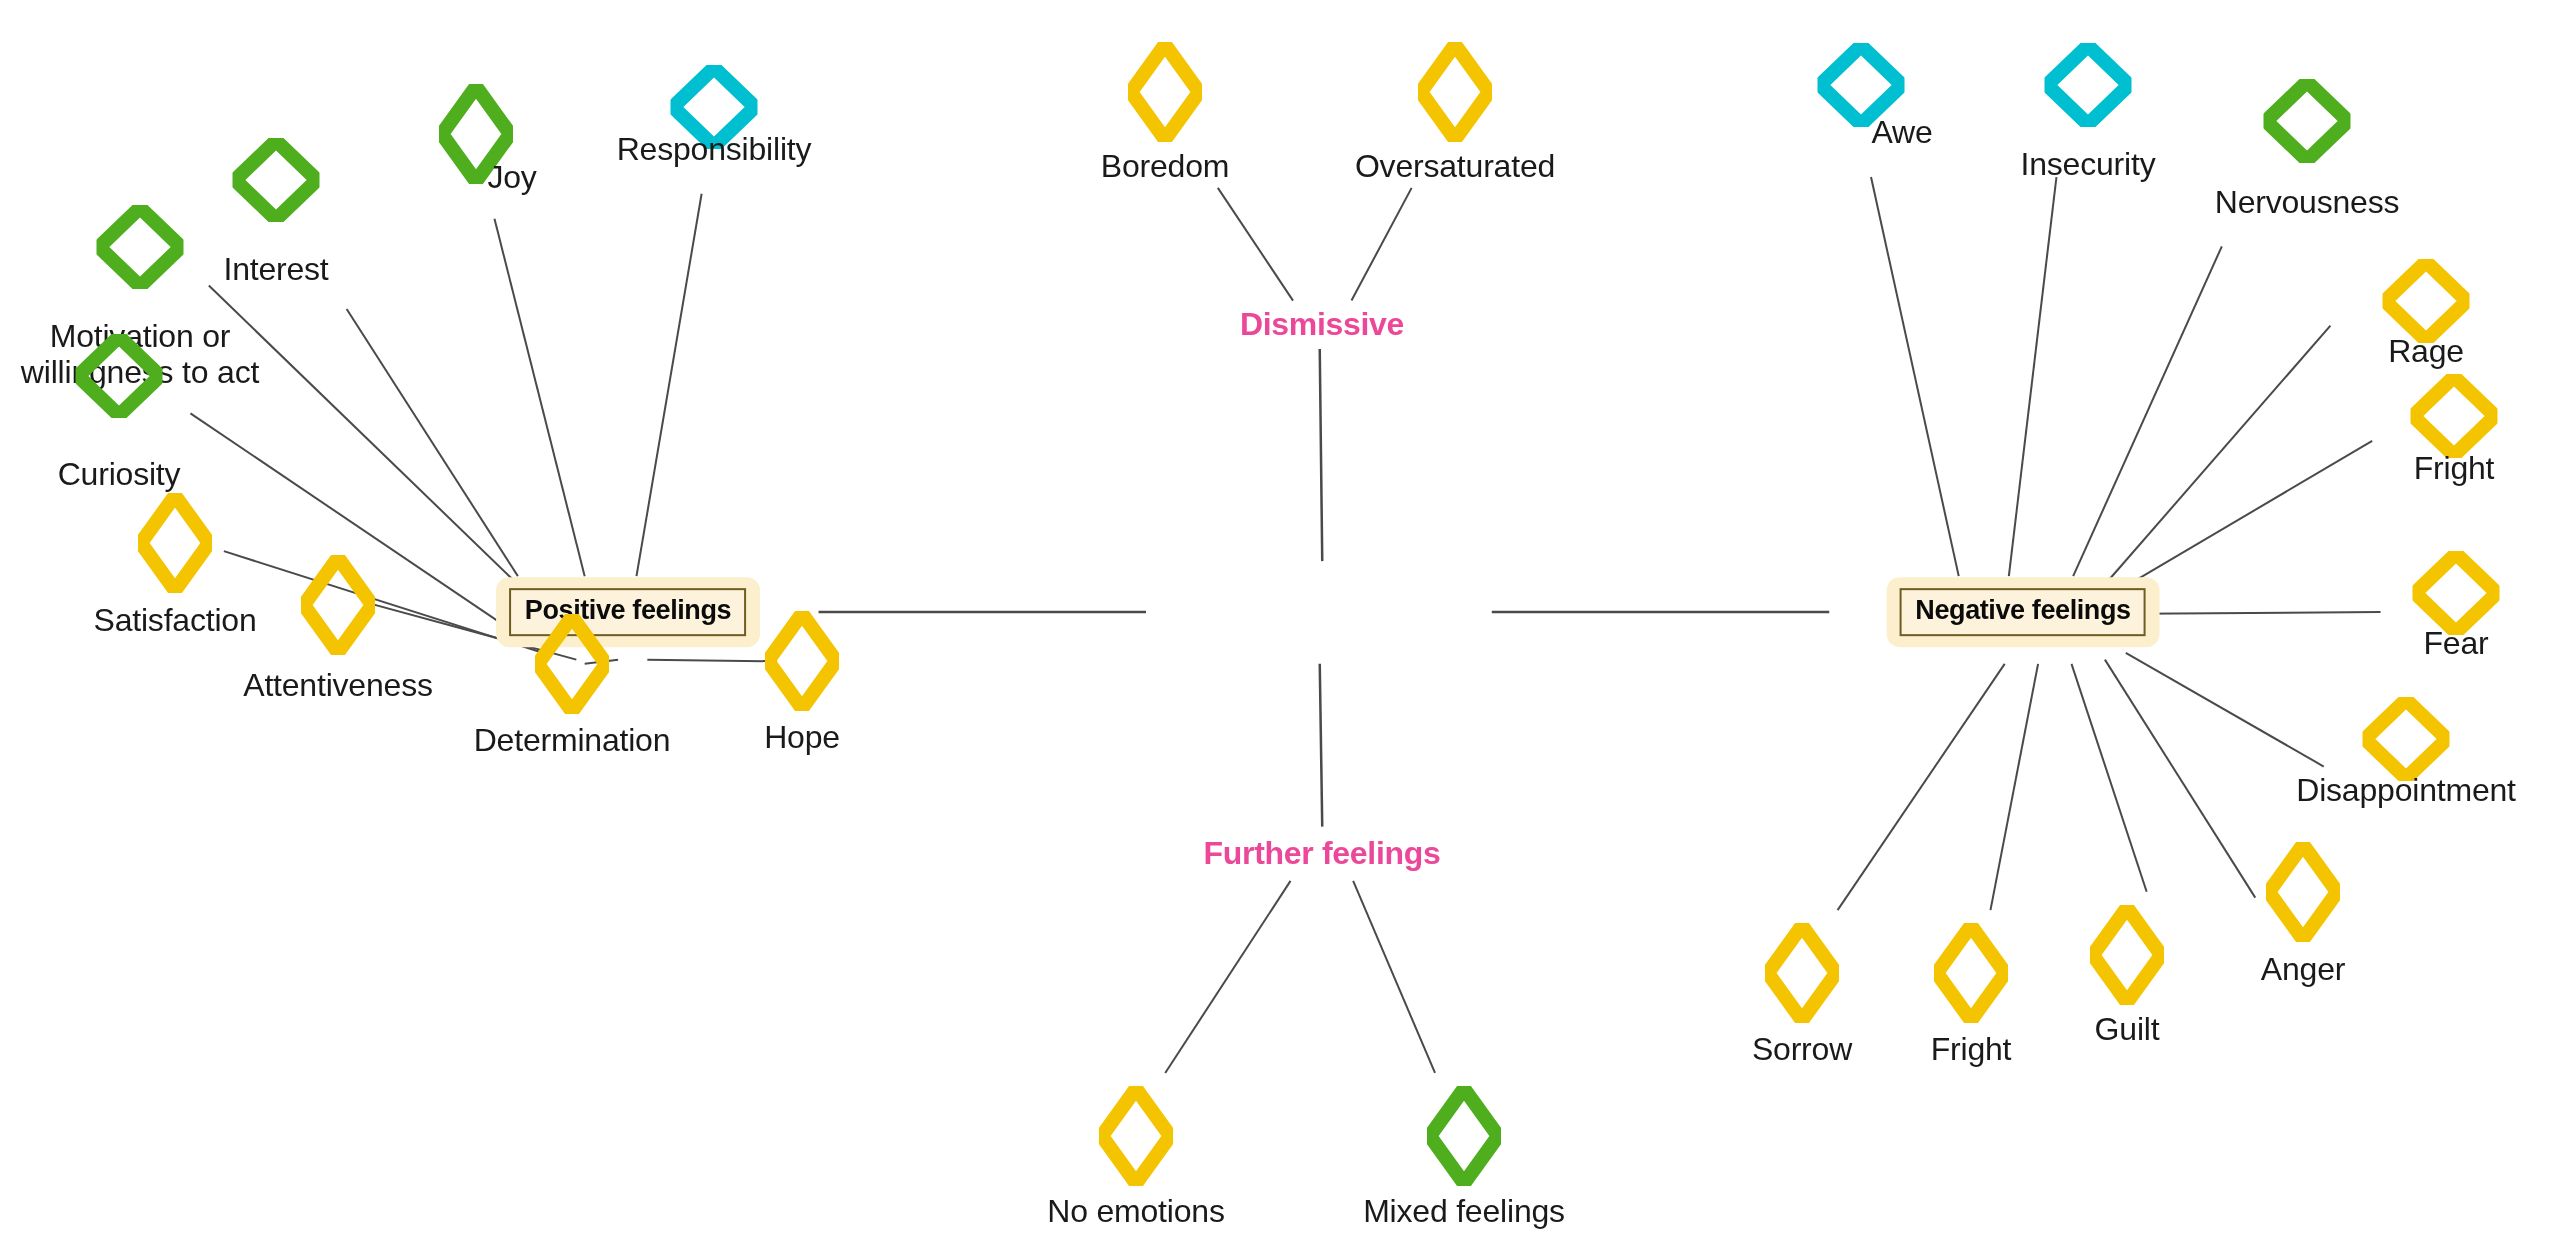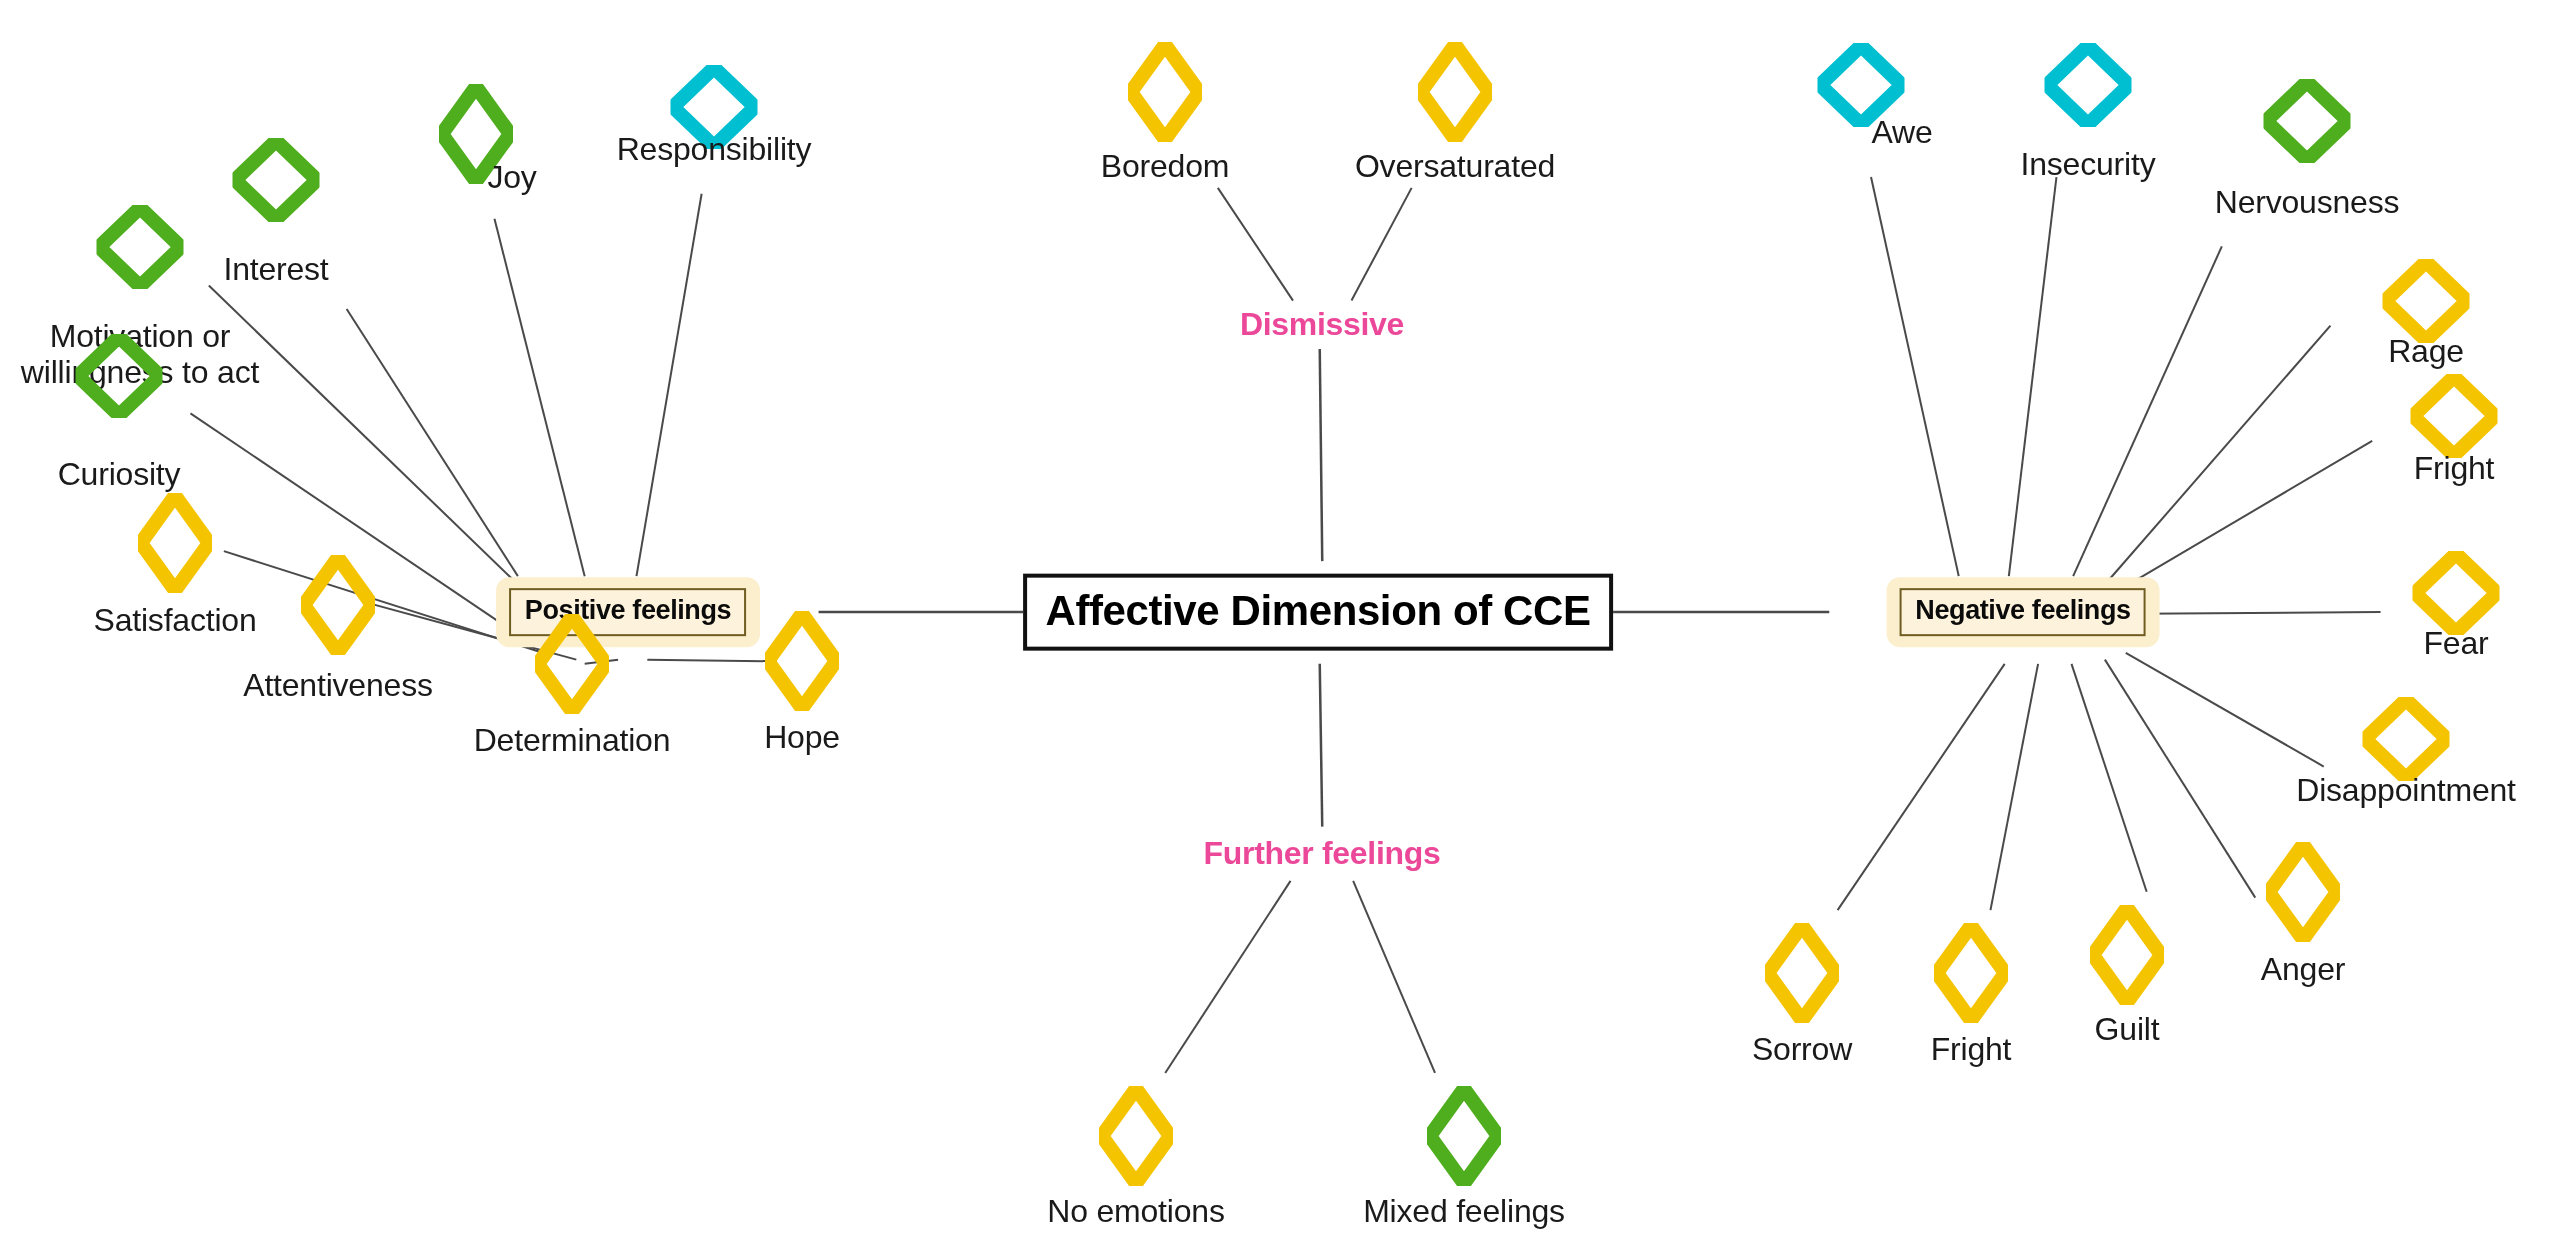--- a/index.html
+++ b/index.html
@@ -116,23 +116,20 @@
       <line x1="2790" y1="390" x2="2520" y2="700" stroke="#4a4a4a" stroke-width="2.4"></line>
       <line x1="2840" y1="528" x2="2540" y2="705" stroke="#4a4a4a" stroke-width="2.4"></line>
       <line x1="2850" y1="733" x2="2560" y2="735" stroke="#4a4a4a" stroke-width="2.4"></line>
       <line x1="2782" y1="918" x2="2545" y2="782" stroke="#4a4a4a" stroke-width="2.4"></line>
       <line x1="2700" y1="1075" x2="2520" y2="790" stroke="#4a4a4a" stroke-width="2.4"></line>
       <line x1="2570" y1="1068" x2="2480" y2="795" stroke="#4a4a4a" stroke-width="2.4"></line>
       <line x1="2383" y1="1090" x2="2440" y2="795" stroke="#4a4a4a" stroke-width="2.4"></line>
       <line x1="2200" y1="1090" x2="2400" y2="795" stroke="#4a4a4a" stroke-width="2.4"></line>
     </svg>
 
-  <div class="root-box" id="root-node" style="left: 1318px; top: 612px;">
-    <span>Affective Dimension of CCE</span>
-  </div>
 
   <div id="branch-layer">
       <div class="node-box" style="left: 628px; top: 612px;">
         <div class="node-box-inner">Positive feelings</div>
       </div>
       <div class="node-box" style="left: 2023px; top: 612px;">
         <div class="node-box-inner">Negative feelings</div>
       </div>
     </div>
   <div id="mid-layer">

